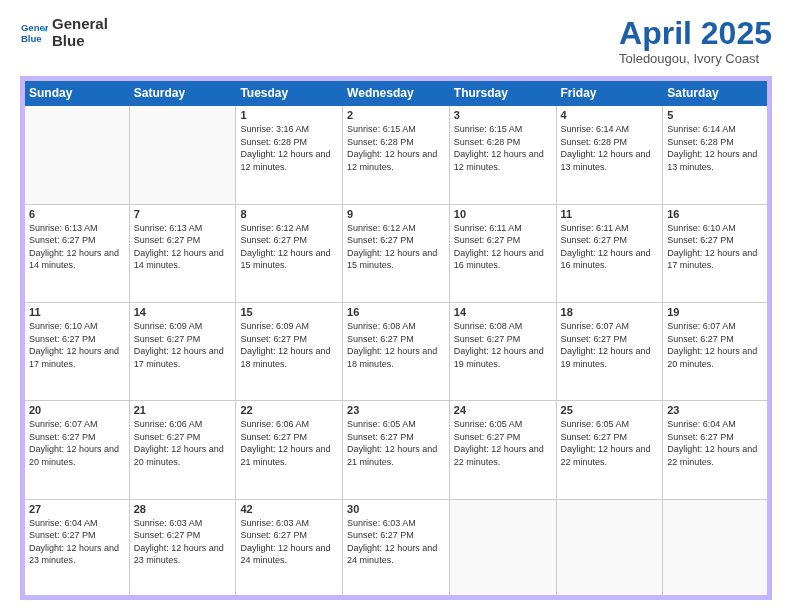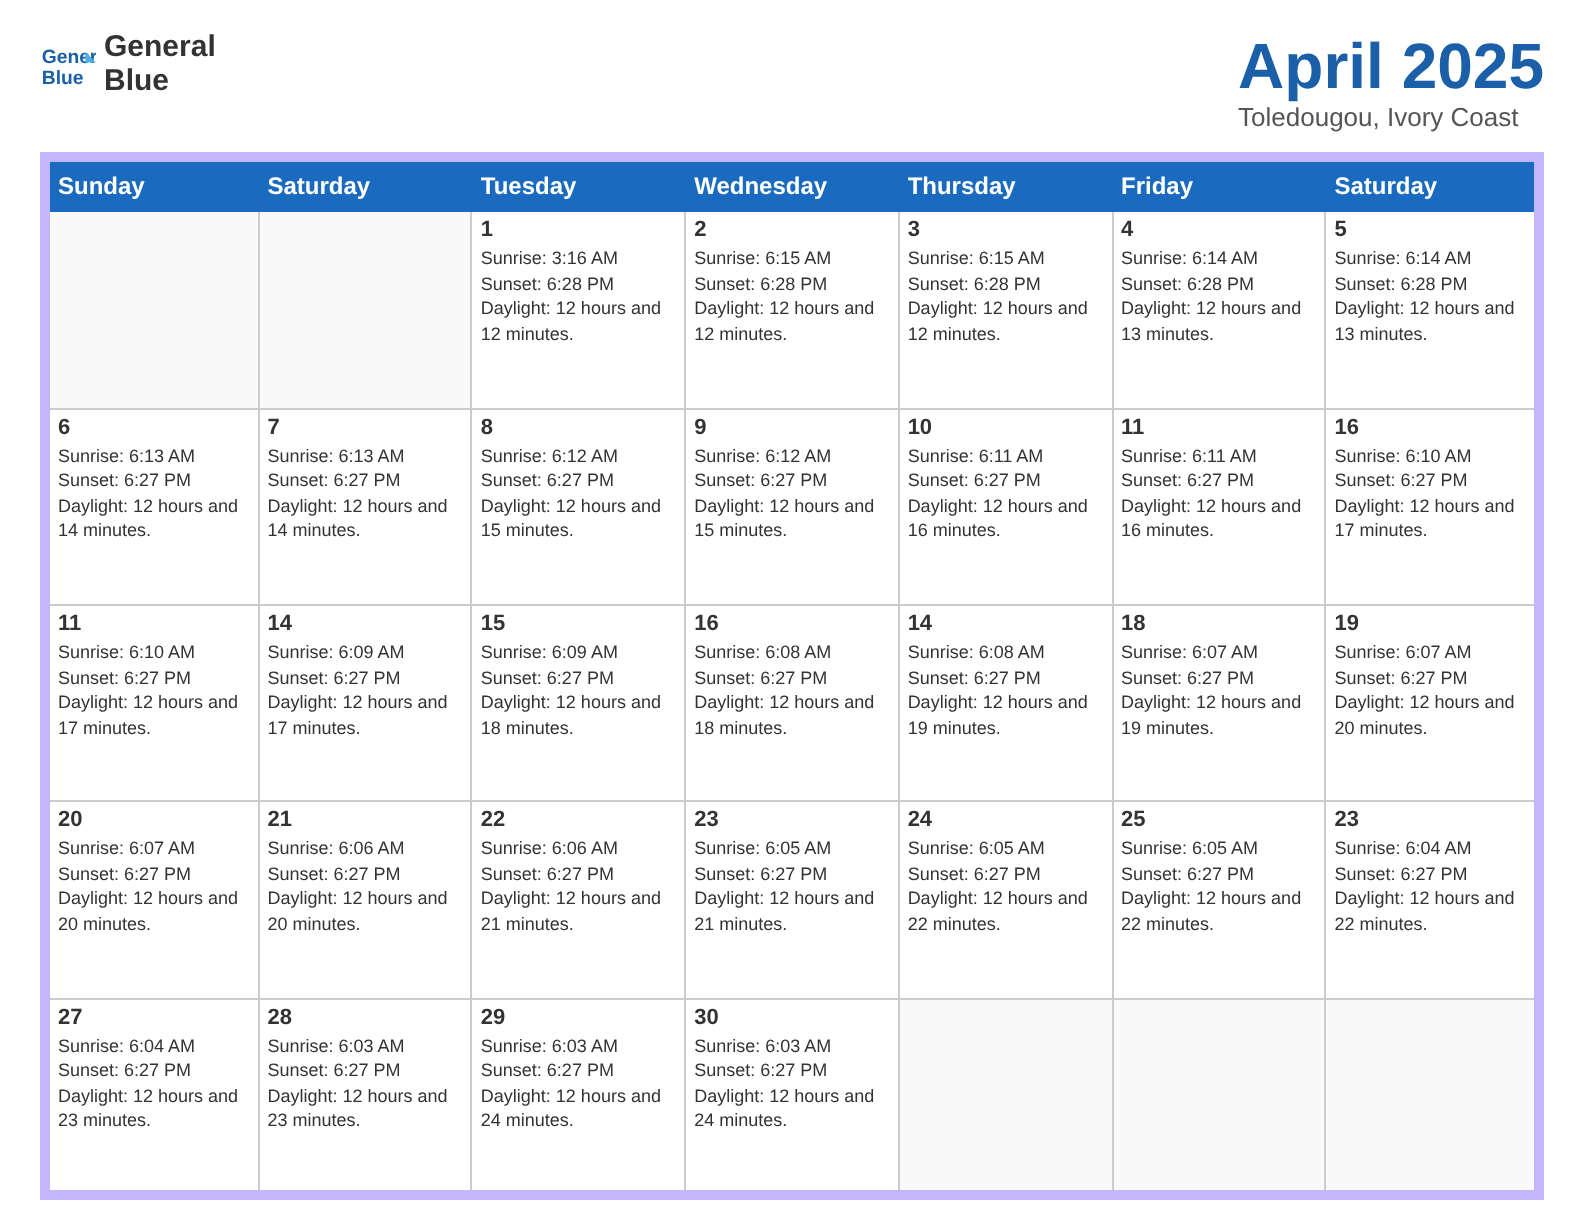--- a/index.html
+++ b/index.html
@@ -298,21 +298,21 @@
 Sunset: 6:27 PM
 Daylight: 12 hours and 23 minutes.</div>
           </td>
           <td>
             <span class="day-num">28</span>
             <div class="day-info">Sunrise: 6:03 AM
 Sunset: 6:27 PM
 Daylight: 12 hours and 23 minutes.</div>
           </td>
           <td>
-            <span class="day-num">29</span>
+            <span class="day-num">42</span>
             <div class="day-info">Sunrise: 6:03 AM
 Sunset: 6:27 PM
 Daylight: 12 hours and 24 minutes.</div>
           </td>
           <td>
             <span class="day-num">30</span>
             <div class="day-info">Sunrise: 6:03 AM
 Sunset: 6:27 PM
 Daylight: 12 hours and 24 minutes.</div>
           </td>

